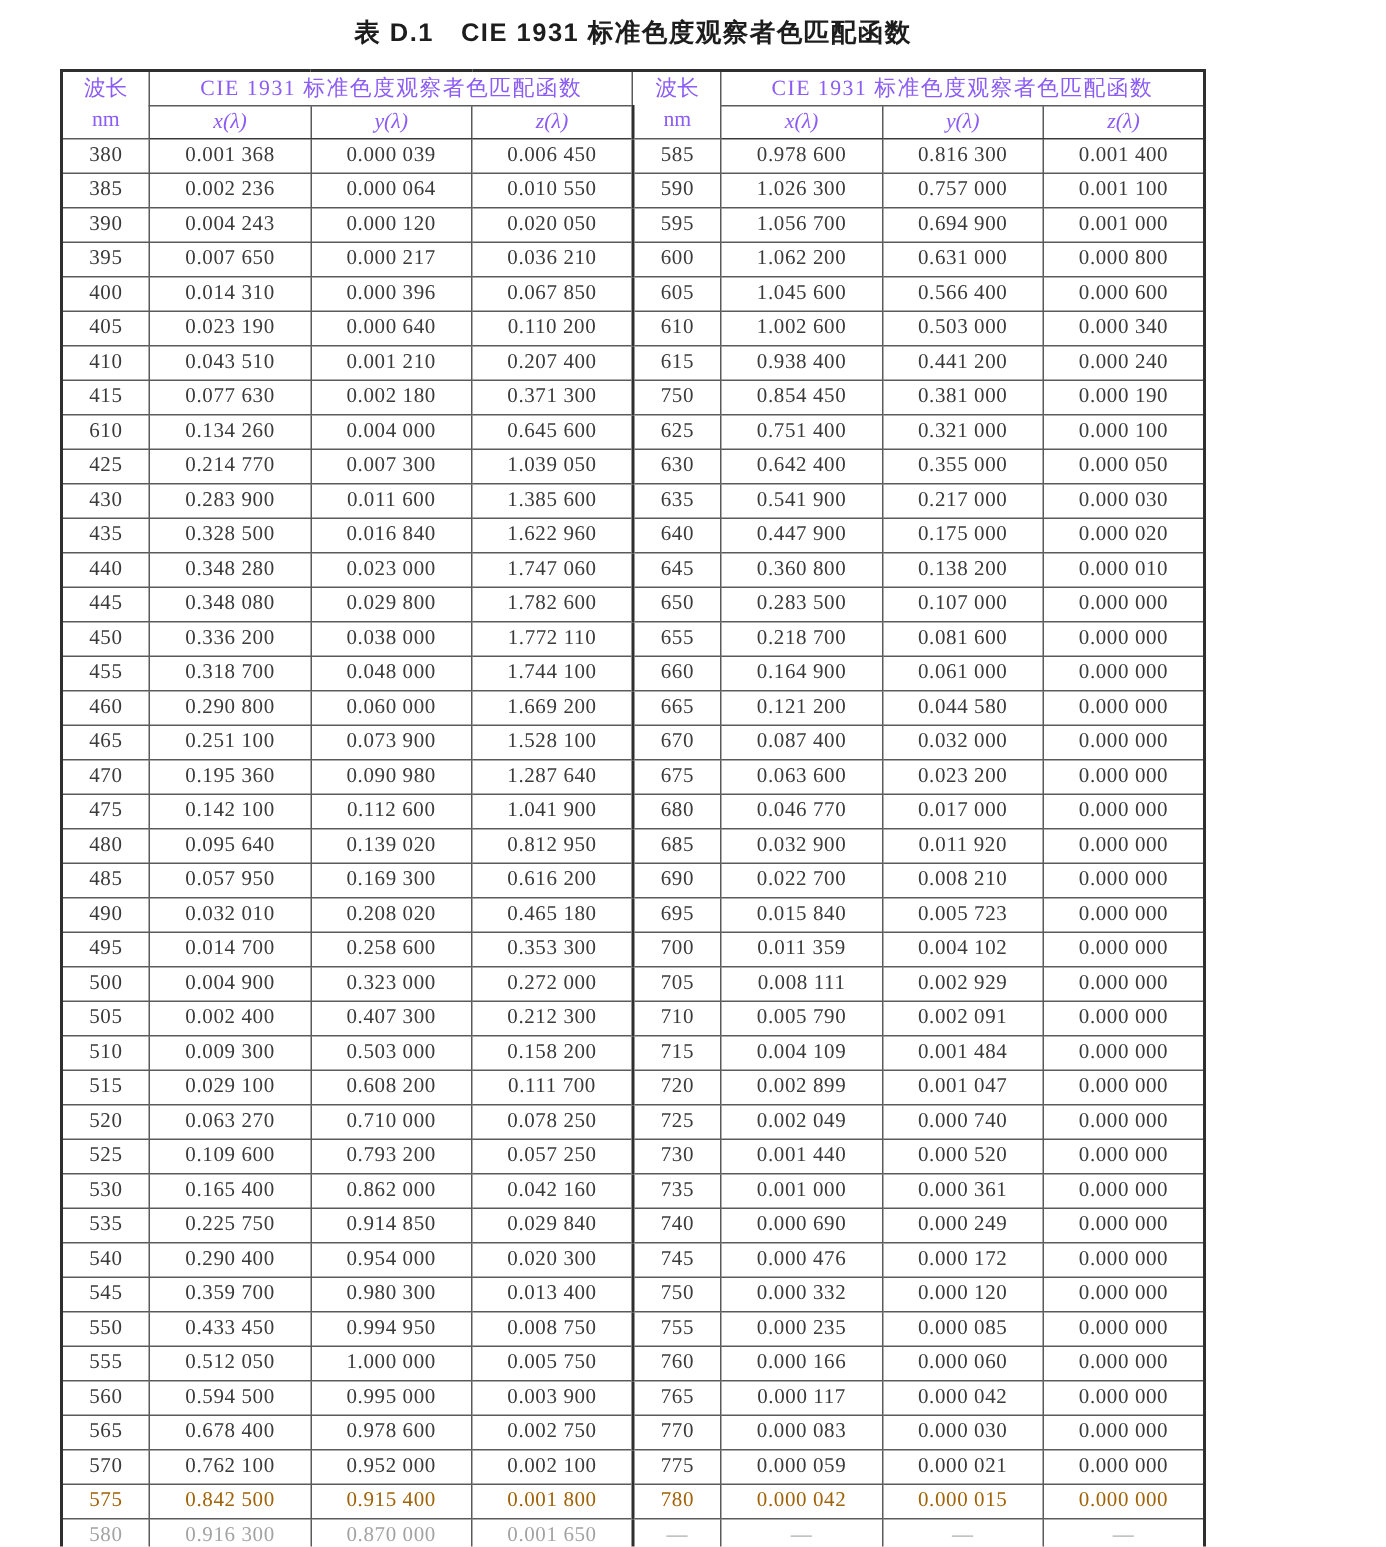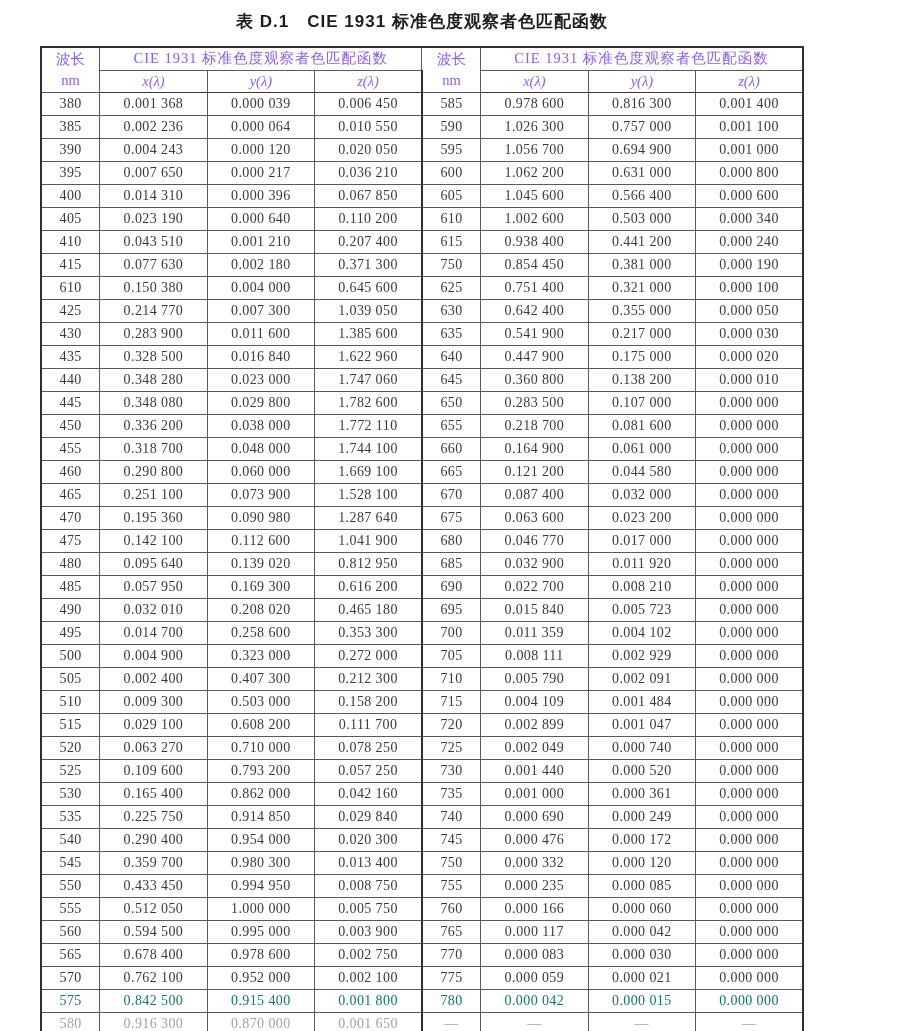--- a/index.html
+++ b/index.html
@@ -60,21 +60,21 @@
     height: 22px;
     line-height: 22px;
     letter-spacing: 0.4px;
     color: #3a3a3a;
   }
   
   .half-end { border-right: 2.5px solid #2f2f2f !important; }
   
   thead tr.func-row th { border-bottom: 1.5px solid #3a3a3a; margin-top: 48px; }
   
-  tbody tr:nth-last-child(2) td { color: #0f766e; }
+  tbody tr:nth-last-child(2) td { color: #a16207; }
   tbody tr:last-child td { color: #a3a3a3; }
 </style>
 </head>
 <body>
 
 <div class="page">
 
   <div class="doc-title">
     <span class="tnum">表 D.1</span><span>CIE 1931 标准色度观察者色匹配函数</span>
   </div>
@@ -188,21 +188,21 @@
           <td>0.077 630</td>
           <td>0.002 180</td>
           <td class="half-end">0.371 300</td>
           <td>750</td>
           <td>0.854 450</td>
           <td>0.381 000</td>
           <td>0.000 190</td>
         </tr>
         <tr>
           <td>610</td>
-          <td>0.150 380</td>
+          <td>0.134 260</td>
           <td>0.004 000</td>
           <td class="half-end">0.645 600</td>
           <td>625</td>
           <td>0.751 400</td>
           <td>0.321 000</td>
           <td>0.000 100</td>
         </tr>
         <tr>
           <td>425</td>
           <td>0.214 770</td>
@@ -270,21 +270,21 @@
           <td class="half-end">1.744 100</td>
           <td>660</td>
           <td>0.164 900</td>
           <td>0.061 000</td>
           <td>0.000 000</td>
         </tr>
         <tr>
           <td>460</td>
           <td>0.290 800</td>
           <td>0.060 000</td>
-          <td class="half-end">1.669 100</td>
+          <td class="half-end">1.669 200</td>
           <td>665</td>
           <td>0.121 200</td>
           <td>0.044 580</td>
           <td>0.000 000</td>
         </tr>
         <tr>
           <td>465</td>
           <td>0.251 100</td>
           <td>0.073 900</td>
           <td class="half-end">1.528 100</td>

